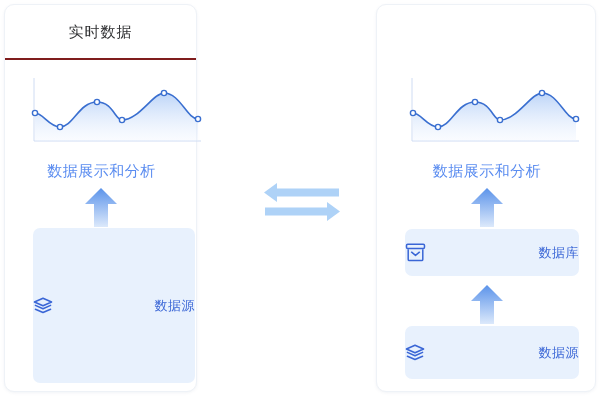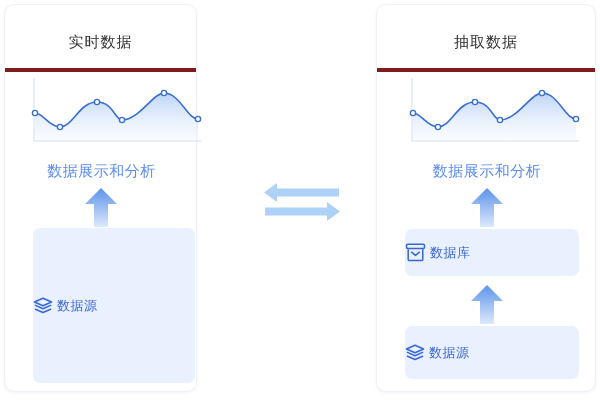--- a/index.html
+++ b/index.html
@@ -30,23 +30,23 @@
     border: 1px solid #eef2f7;
     border-radius: 10px;
     box-shadow: 0 1px 3px rgba(120,140,170,0.10);
     box-sizing: border-box;
   }
   .card-left  { left: 4px;   width: 193px; }
   .card-right { left: 376px; width: 220px; }
 
   .card-header {
     position: absolute;
-    left: 0; right: 0; top: 12px;
+    left: 0; right: 0; top: 2px;
     height: 51px;
-    border-bottom: 4px solid #7f1d1d;
+    border-bottom: 2px solid #7f1d1d;
     display: flex;
     align-items: center;
     justify-content: center;
   }
   .card-title {
     font-size: 15px;
     color: #303133;
     letter-spacing: 1px;
     font-family: "DejaVu Sans", "Liberation Sans", sans-serif;
   }
@@ -77,22 +77,22 @@
     height: 40px;
   }
 
   
   .box {
     position: absolute;
     background: #e8f1fd;
     border-radius: 7px;
     display: flex;
     align-items: center;
-    justify-content: flex-start;
-    gap: 4px;
+    justify-content: space-between;
+    gap: 11px;
   }
   .box-label {
     font-size: 13px;
     color: #3a66d6;
     letter-spacing: 0.5px;
     white-space: nowrap;
     font-family: "DejaVu Sans", "Liberation Sans", sans-serif;
   }
   .box-icon { display: flex; align-items: center; }
 
@@ -169,23 +169,20 @@
 
   <svg class="exchange" viewBox="0 0 78 40">
 
     <path d="M14,1 L14,6.5 L76,6.5 L76,14.5 L14,14.5 L14,20 L1,10.5 Z" fill="#aed2f7"></path>
 
     <path d="M64,20 L77,29.5 L64,39 L64,33.5 L2,33.5 L2,25.5 L64,25.5 Z" fill="#aed2f7"></path>
   </svg>
 
   <div class="card card-right">
 
-    <div class="card-header">
-      <div class="card-title">抽取数据</div>
-    </div>
 
     <div class="chart-wrap" style="left:24px; top:70px; width:180px; height:78px;">
       <svg width="180" height="78" viewBox="0 0 180 78">
         <defs>
           <linearGradient id="areaGradR" x1="0" y1="0" x2="0" y2="1">
             <stop offset="0%" stop-color="#b9d2f7" stop-opacity="0.95"></stop>
             <stop offset="100%" stop-color="#eaf2fe" stop-opacity="0.25"></stop>
           </linearGradient>
         </defs>
         <line x1="11" y1="3" x2="11" y2="66" stroke="#cfdcf3" stroke-width="1"></line>

